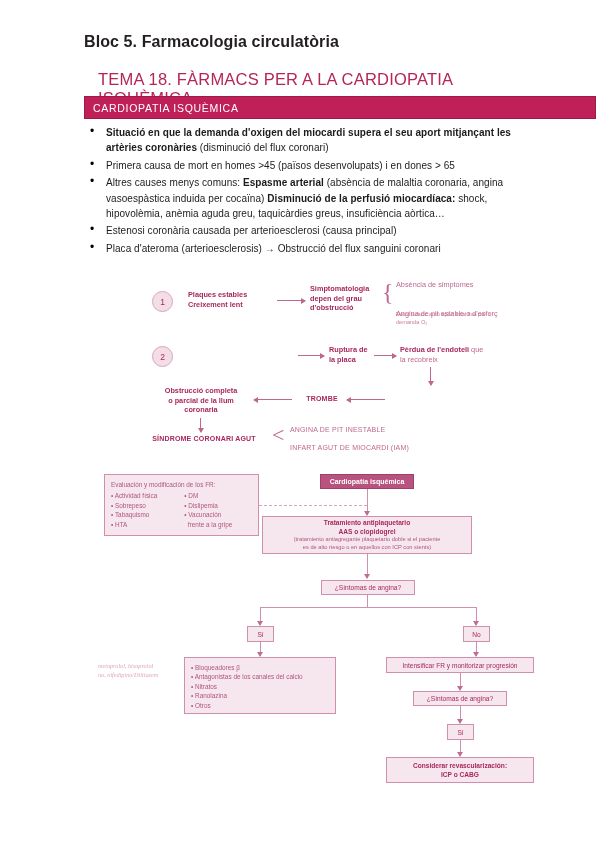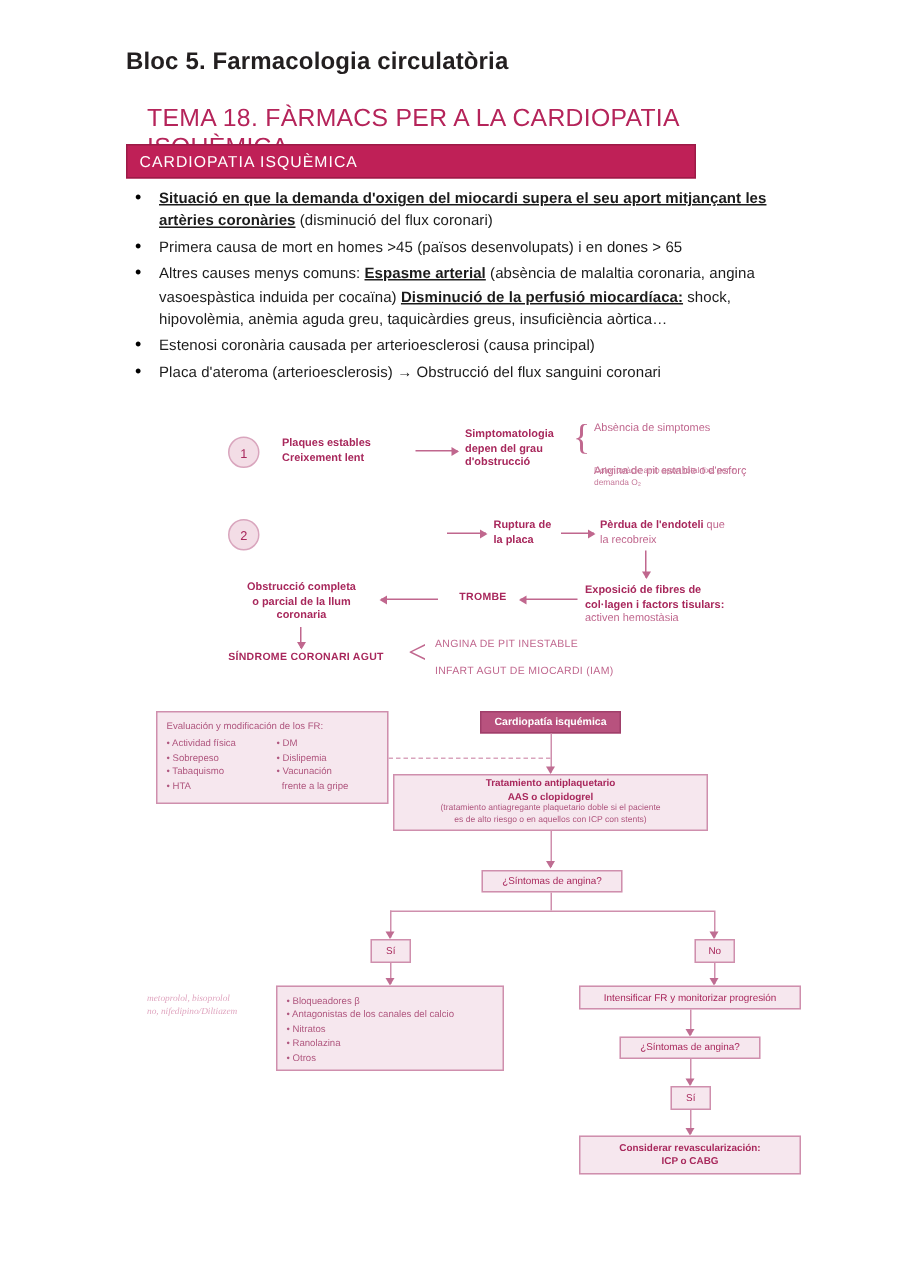--- a/index.html
+++ b/index.html
@@ -19,39 +19,39 @@
     font-size:16px; font-weight:600; color:#231f20; letter-spacing:0.1px;
   }
 
   .page-title {
     position:absolute; left:98px; top:70px; right:50px;
     font-size:16.5px; font-weight:400; color:#b5245a; letter-spacing:0.2px;
     font-family:"Liberation Sans", sans-serif;
   }
 
   .section-bar {
-    position:absolute; left:84px; top:96px; width:380px; height:23px;
+    position:absolute; left:84px; top:96px; width:512px; height:23px;
     background:#bf2057; border:1px solid #9c1a47;
     display:flex; align-items:center; padding-left:8px;
   }
   .section-bar span { color:#ffffff; font-size:10.5px; letter-spacing:0.7px; }
 
   ul.bullets {
     position:absolute; left:84px; top:125px; width:455px;
     margin:0; padding:0 0 0 22px; list-style:none;
   }
   ul.bullets > li {
     position:relative; font-size:10px; line-height:15.4px;
     color:#1b1b1b; margin-bottom:2px; letter-spacing:0.05px;
   }
   ul.bullets > li:before {
     content:"\2022"; position:absolute; left:-16px; top:-1px;
     font-size:12px; color:#000;
   }
-  b { font-weight:700;text-decoration:underline; }
+  b { font-weight:700; }
 
   
   .diag1 { position:absolute; left:0; top:272px; width:599px; height:195px; }
   .d1 { position:absolute; color:#b8356b; }
   .circ {
     position:absolute; width:21px; height:21px; border-radius:50%;
     background:#f3dde6; border:1px solid #d9a5bd;
     display:flex; align-items:center; justify-content:center;
     font-size:8.5px; color:#a8285c;
   }
@@ -153,23 +153,20 @@
     <div class="circ" style="left:152px; top:74px;">2</div>
     <div class="arrow-h" style="left:298px; top:83px; width:26px;"></div>
     <div class="d1 lbl-b" style="left:329px; top:73px; width:44px; white-space:pre-line;">Ruptura de
 la placa</div>
     <div class="arrow-h" style="left:374px; top:83px; width:22px;"></div>
     <div class="d1" style="left:400px; top:73px; width:110px; font-size:7.3px; line-height:9.6px;"><span class="lbl-b">Pèrdua de l'endoteli</span><span class="lbl-n" style="white-space:pre-line;"> que
 la recobreix</span></div>
 
     <div class="arrow-v" style="left:430px; top:95px; height:18px;"></div>
 
-    <div class="d1" style="left:390px; top:116px; width:125px; font-size:7.3px; line-height:9.6px;"><span class="lbl-b" style="white-space:pre-line;">Exposició de fibres de
-col·lagen i factors tisulars:</span><span class="lbl-n" style="white-space:pre-line;">
-activen hemostàsia</span></div>
 
     <div class="arrow-h rev" style="left:347px; top:127px; width:38px;"></div>
     <div class="d1 lbl-caps" style="left:296px; top:123px; width:52px; text-align:center;">TROMBE</div>
     <div class="arrow-h rev" style="left:254px; top:127px; width:38px;"></div>
     <div class="d1 lbl-b" style="left:150px; top:114px; width:102px; text-align:center; white-space:pre-line;">Obstrucció completa
 o parcial de la llum
 coronaria</div>
 
     <div class="arrow-v" style="left:200px; top:146px; height:14px;"></div>
     <div class="d1 lbl-caps" style="left:140px; top:163px; width:128px; text-align:center;">SÍNDROME CORONARI AGUT</div>

